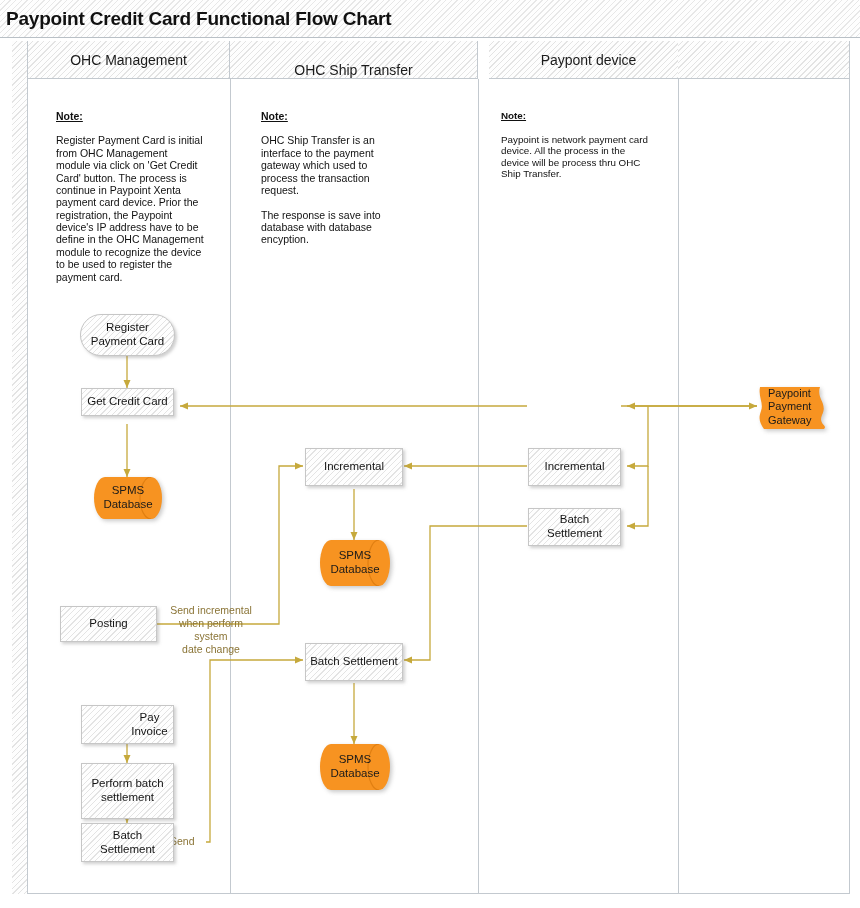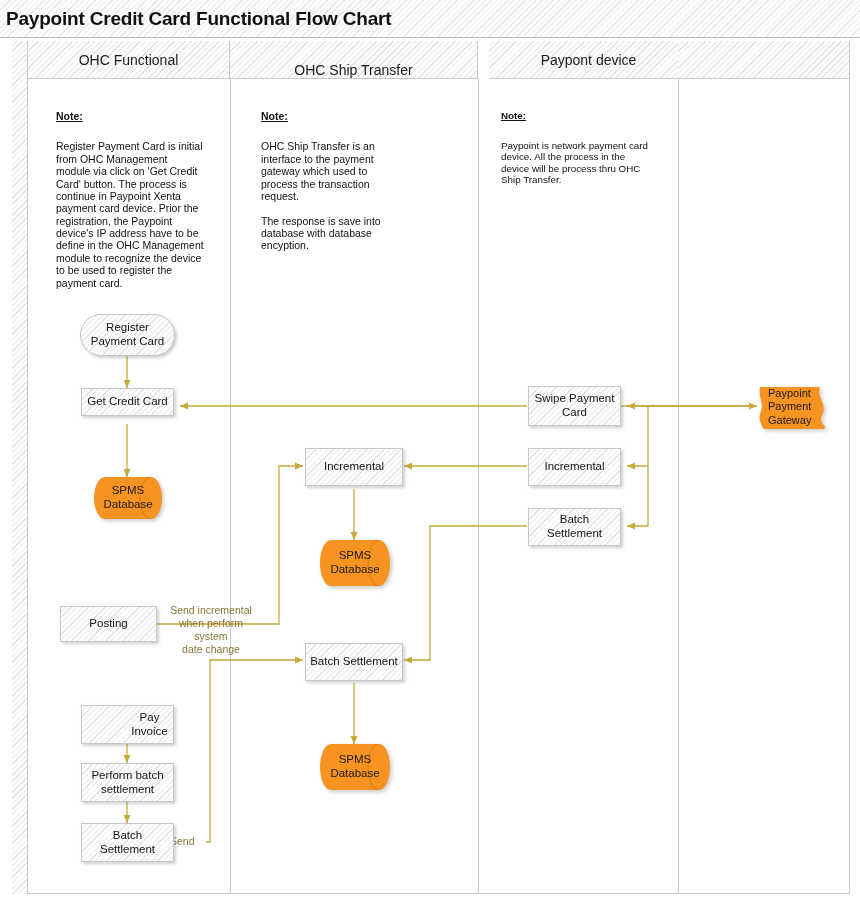--- a/index.html
+++ b/index.html
@@ -108,21 +108,21 @@
   
   .note {
     position: absolute;
     color: #111111;
     line-height: 1.18;
   }
   .note .note-title {
     font-weight: bold;
     text-decoration: underline;
     display: block;
-    margin-bottom: 18px;
+    margin-bottom: 12px;
   }
   .note .note-body { display: block; white-space: pre-line; }
 
   
   .node {
     position: absolute;
     box-sizing: border-box;
     display: flex;
     align-items: center;
     justify-content: center;
@@ -215,21 +215,21 @@
 <div id="page">
 
   <div id="title-bar">
     <div id="title-text">Paypoint Credit Card Functional Flow Chart</div>
   </div>
 
   <div id="pool"></div>
   <div id="pool-band"></div>
 
   <div class="lane-head" style="left:28px;  width:202px;">
-    <span>OHC Functional</span>
+    <span>OHC Management</span>
   </div>
   <div class="lane-head" style="left:230px; width:248px;align-items:flex-end;">
     <span>OHC Ship Transfer</span>
   </div>
   <div class="lane-head" style="left:489px; width:200px;">
     <span>Paypont device</span>
   </div>
   <div class="lane-head" style="left:678px; width:171px; border-right:none;">
     <span></span>
   </div>
@@ -317,21 +317,21 @@
   </div>
 
   <div class="node proc" style="left:60px;  top:606px; width:97px;  height:36px;">
     <span>Posting</span>
   </div>
 
   <div class="node proc" style="left:81px;  top:705px; width:93px;  height:39px;padding-left:48px;">
     <span>Pay Invoice</span>
   </div>
 
-  <div class="node proc" style="left:81px;  top:763px; width:93px;  height:39px;">
+  <div class="node proc" style="left:81px;  top:763px; width:93px;  height:56px;">
     <span>Perform batch settlement</span>
   </div>
 
   <div class="node proc" style="left:81px;  top:823px; width:93px;  height:39px;">
     <span>Batch Settlement</span>
   </div>
 
   <div class="node proc" style="left:305px; top:448px; width:98px;  height:38px;">
     <span>Incremental</span>
   </div>
@@ -349,23 +349,20 @@
   </div>
 
   <div class="node db" style="left:320px; top:744px; width:70px;  height:46px;">
     <svg class="db-svg" viewBox="0 0 70 46" width="70" height="46" xmlns="http://www.w3.org/2000/svg">
       <path d="M11,0 H59 A11,23 0 0 1 59,46 H11 A11,23 0 0 1 11,0 Z" fill="#F79321"></path>
       <path d="M59,0 A11,23 0 0 0 59,46" fill="none" stroke="#E07F12" stroke-width="1.2"></path>
     </svg>
     <span class="db-label">SPMS Database</span>
   </div>
 
-  <div class="node proc" style="left:528px; top:386px; width:93px;  height:40px;">
-    <span>Swipe Payment Card</span>
-  </div>
 
   <div class="node proc" style="left:528px; top:448px; width:93px;  height:38px;">
     <span>Incremental</span>
   </div>
 
   <div class="node proc" style="left:528px; top:508px; width:93px;  height:38px;">
     <span>Batch Settlement</span>
   </div>
 
   <div class="node wave" style="left:758px; top:383px; width:72px;  height:48px;justify-content:center;">

